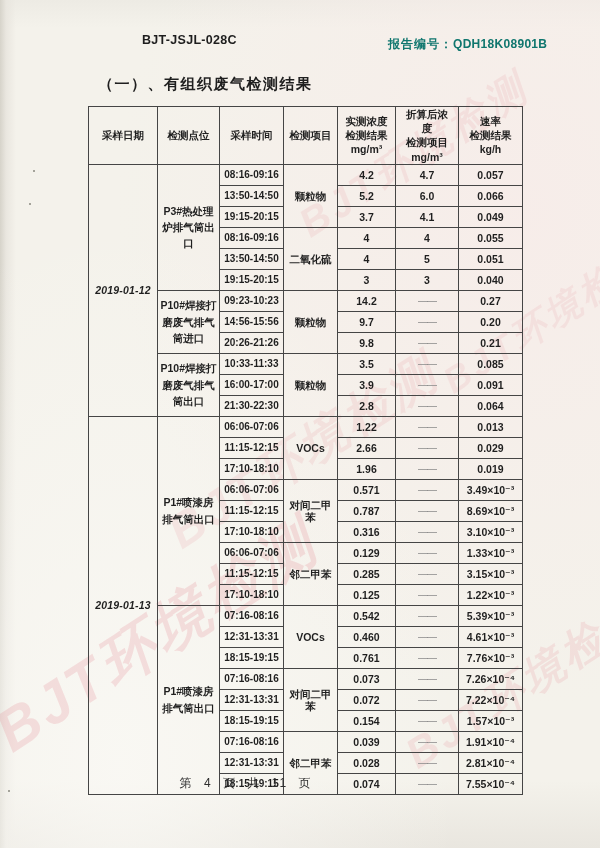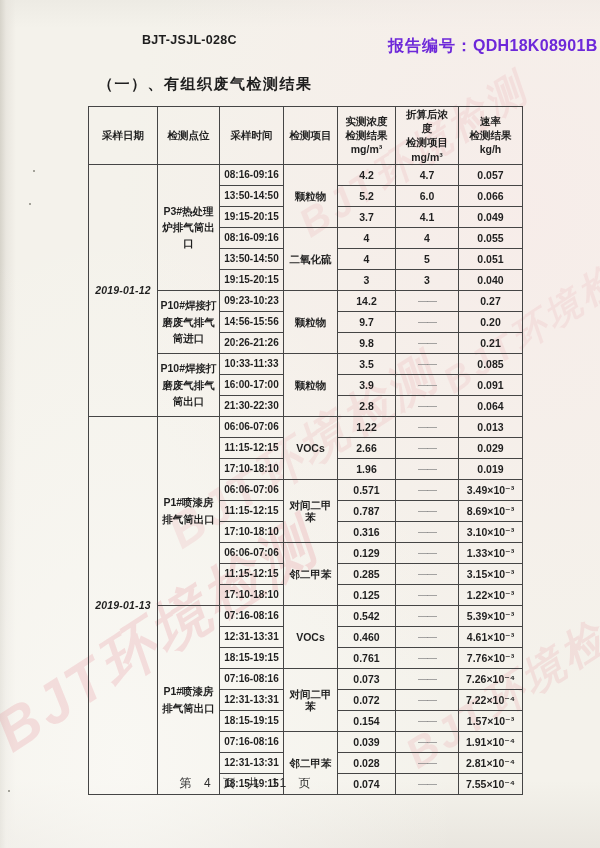--- a/index.html
+++ b/index.html
@@ -23,21 +23,21 @@
   .wm3 { left:282px; top:128px; font-size:40px; opacity:0.12; }
   .wm4 { left:388px; top:655px; font-size:42px; opacity:0.15; }
   .wm5 { left:428px; top:295px; font-size:36px; opacity:0.11; }
   .speck { position:absolute; width:2px; height:2px; background:#8a887f; border-radius:50%; z-index:1; }
   .header-band { position:absolute; left:0; top:0; width:600px; z-index:2; }
   .form-code {
     position:absolute; left:114px; top:33px;
     font-size:12.5px; font-weight:bold; color:#1e1e1e; letter-spacing:0.3px;padding-left:28px;
   }
   .report-no {
-    position:absolute; left:388px; top:36px; font-size:16px; color:#6d28d9;text-align:right;
+    position:absolute; left:388px; top:36px; font-size:12px; color:#0f766e;text-align:right;
   }
   .report-no .lbl { font-weight:600; letter-spacing:1px; }
   .report-no .val { font-weight:bold; letter-spacing:0.3px; }
   .doc-title {
     position:absolute; left:98px; top:75px; z-index:2;
     font-size:15px; font-weight:600; color:#1f1f1f; letter-spacing:1.5px;
   }
   .table-wrap { position:absolute; left:88px; top:106px; z-index:2; }
   table { border-collapse:collapse; table-layout:fixed; width:434px; background:transparent; }
   col.c0{width:69px} col.c1{width:62px} col.c2{width:64px} col.c3{width:54px}

